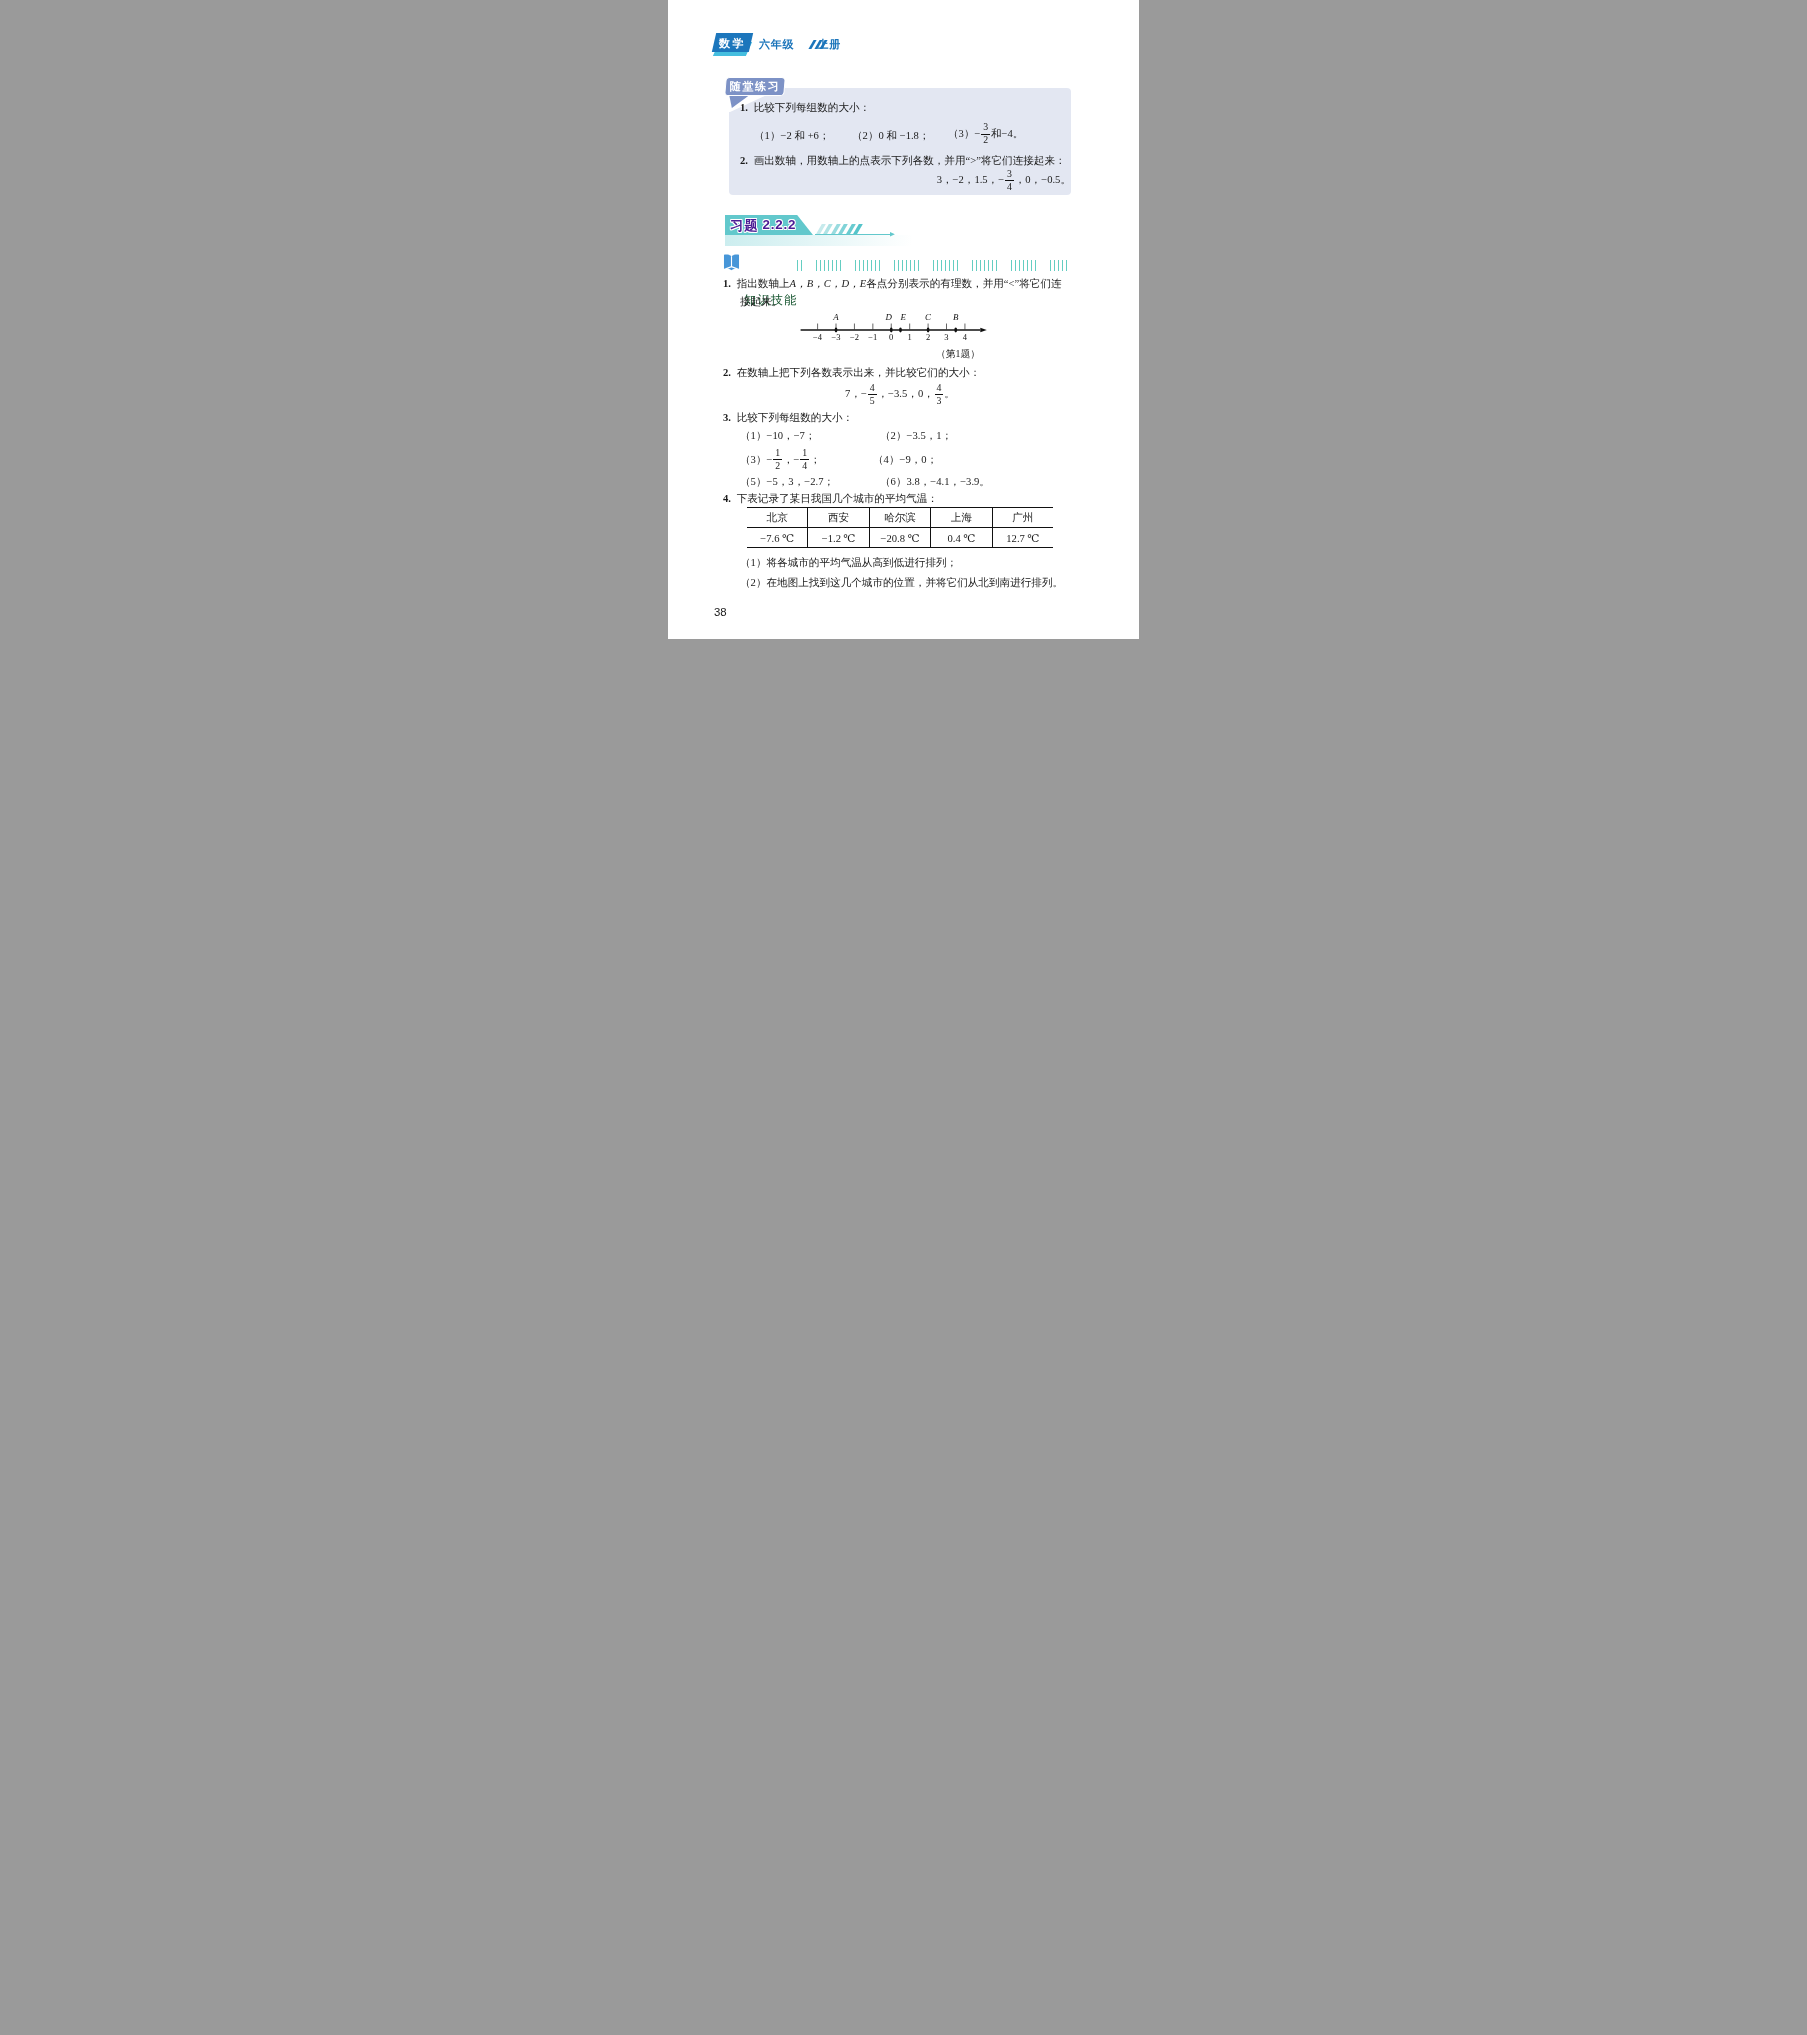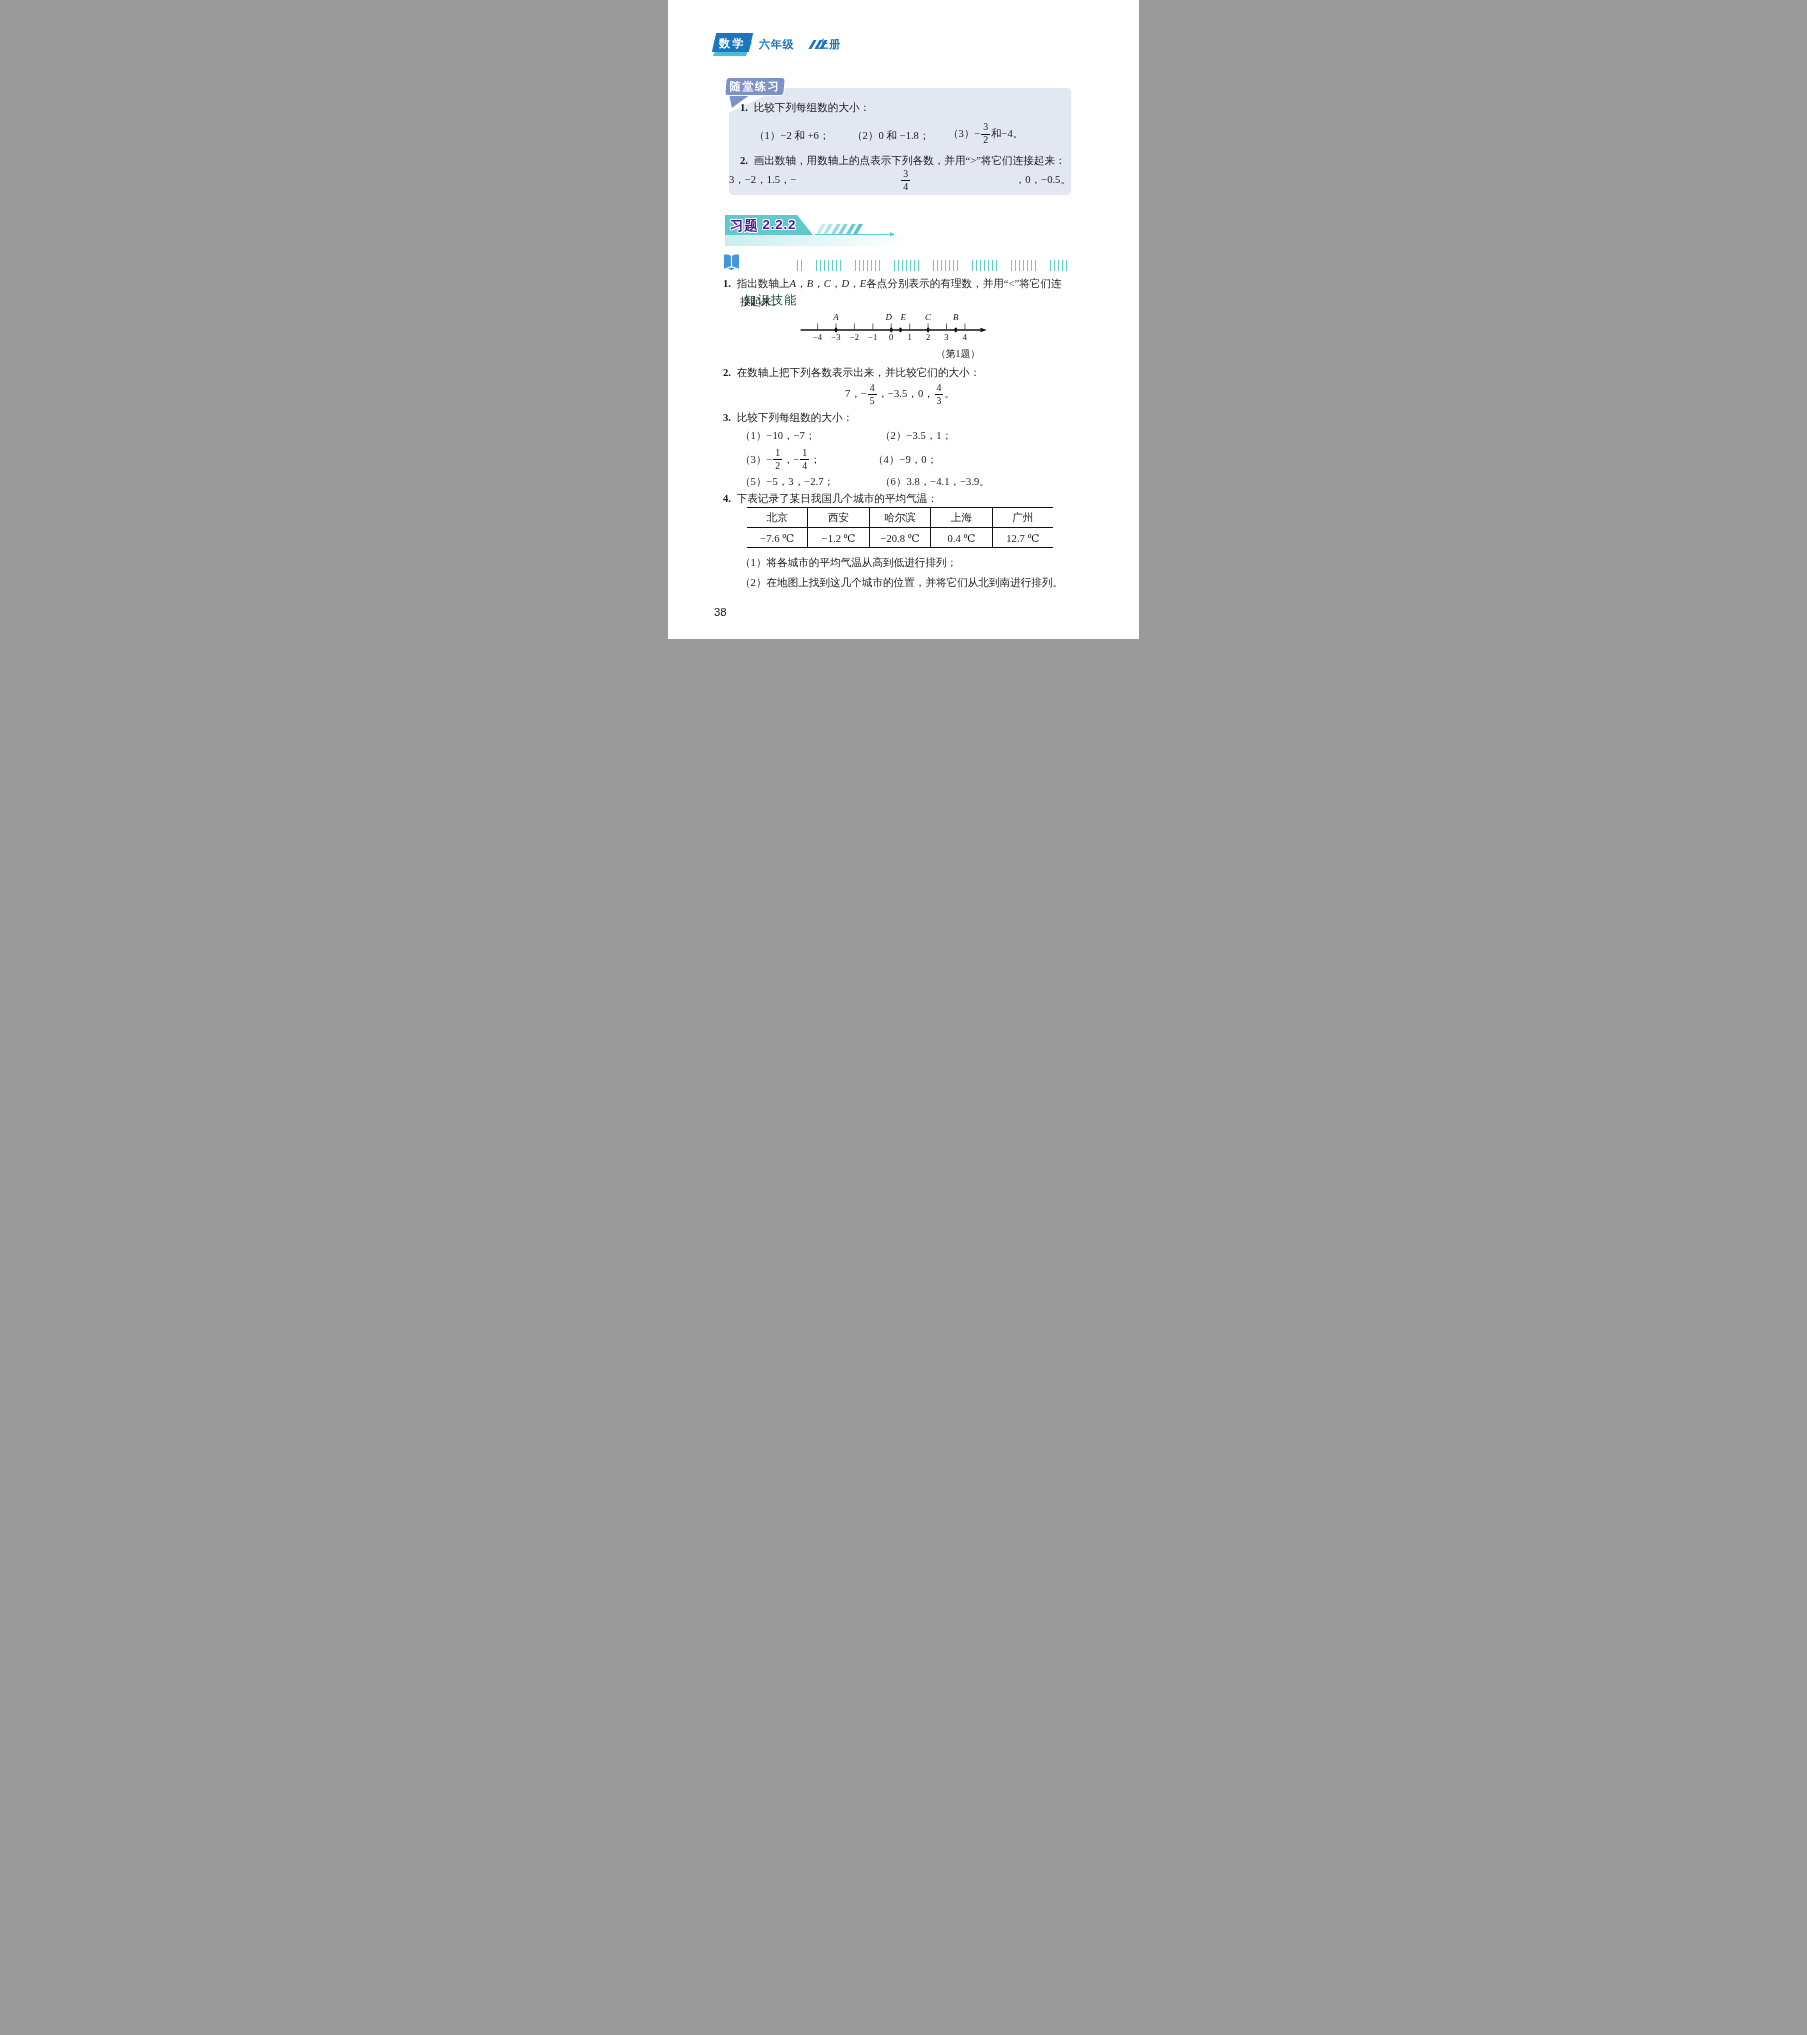--- a/index.html
+++ b/index.html
@@ -117,21 +117,21 @@
       <span class="num">3</span>
       <span class="den">2</span>
     </span>
     <span>和−4。</span>
   </div>
 
   <div class="abs body-text prob-line" style="left:72px;top:154px;width:326px;">
     <span class="pnum">2.</span>
     <span>画出数轴，用数轴上的点表示下列各数，并用“&gt;”将它们连接起来：</span>
   </div>
-  <div class="abs body-text flexline" style="left:61px;top:166px;width:342px;height:28.5px;justify-content:space-between;">
+  <div class="abs body-text flexline" style="left:61px;top:166px;width:342px;height:28.5px;justify-content:flex-end;">
     <span>3，−2，1.5，−</span>
     <span class="frac">
       <span class="num">3</span>
       <span class="den">4</span>
     </span>
     <span>，0，−0.5。</span>
   </div>
 
   <div class="abs banner-grad"></div>
   <div class="abs banner-shape"></div>

